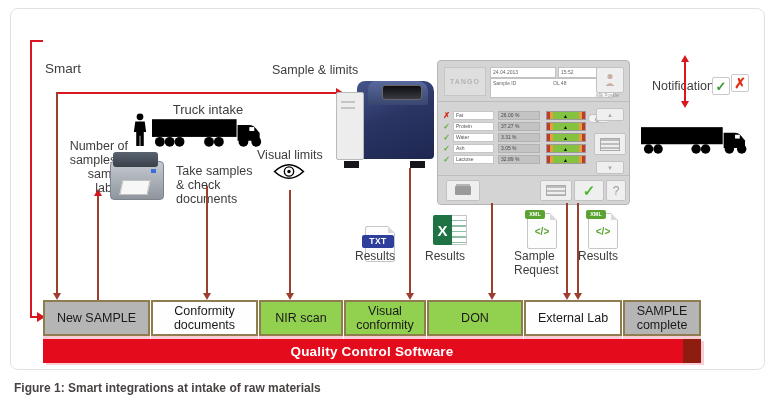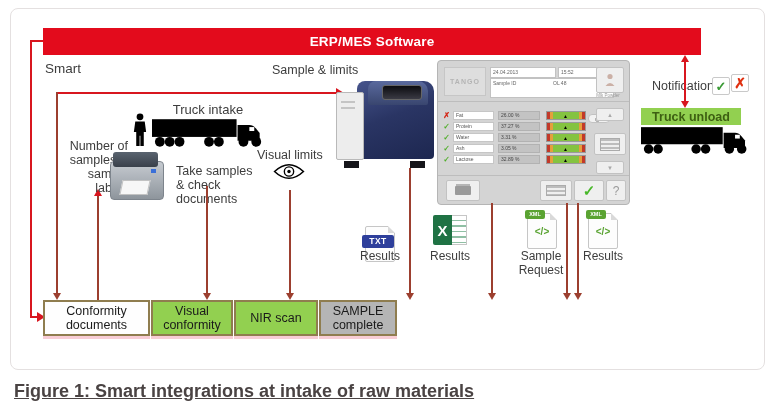--- a/index.html
+++ b/index.html
@@ -35,21 +35,21 @@
   .step{box-sizing:border-box;height:36px;border:2px solid #8f7d4f;margin-right:1px;
         display:flex;align-items:center;justify-content:center;text-align:center;
         font-size:12.5px;line-height:14px;color:#1a1a1a;white-space:pre-line;
         box-shadow:0 3px 0 #f8cdd6;}
   .step:last-child{margin-right:0;}
   .step[data-status="neutral"]{background:#b5b5b5;}
   .step[data-status="manual"]{background:#fefefe;}
   .step[data-status="automated"]{background:#92d050;}
 
   
-  #caption{left:14px;top:381px;font-size:18px;font-weight:600;color:#4a4343;text-decoration:underline;}
+  #caption{left:14px;top:381px;font-size:12px;font-weight:600;color:#4a4343;}
 
   
   .truck svg{display:block;}
 
   
   .notif-box{width:16px;height:16px;background:#fff;border:1px solid #c9c9c9;border-radius:2px;
              display:flex;align-items:center;justify-content:center;font-weight:bold;}
   #notif-ok{color:#3a9a35;font-size:13px;}
   #notif-x{color:#e03010;font-size:14px;}
 
@@ -100,21 +100,21 @@
   .srow .vl{position:absolute;left:56px;top:0;width:42px;height:9px;background:#c3c3c3;border:1px solid #b2b2b2;
           box-sizing:border-box;font-size:5px;line-height:7px;color:#454545;padding-left:2px;}
   .srow .gg{position:absolute;left:104px;top:0;width:40px;height:9px;border:1px solid #9a9a9a;box-sizing:border-box;
           background:linear-gradient(90deg,#c2392a 0,#c2392a 3px,#e59f3c 3px,#e59f3c 6px,#84c340 6px,#84c340 32px,#e59f3c 32px,#e59f3c 35px,#c2392a 35px,#c2392a 38px);}
   .srow .gg::after{content:"▲";position:absolute;left:16px;top:1px;font-size:5px;color:#000;}
   #sc-search{position:absolute;left:150px;top:53px;width:20px;height:7px;background:#f2f2f2;border:1px solid #c2c2c2;border-radius:4px;}
   #sc-search::after{content:"";position:absolute;left:6px;top:1.5px;width:3px;height:3px;border:1px solid #9a9a9a;border-radius:50%;}
   .kb-grid{width:18px;height:11px;background:repeating-linear-gradient(180deg,#bdbdbd 0 2px,#efefef 2px 4px);border:1px solid #ababab;}
 
   
-  .doc-label{font-size:12px;line-height:13.5px;color:#3d3d3d;text-align:center;}
+  .doc-label{font-size:12px;line-height:13.5px;color:#3d3d3d;}
   .filedoc{position:relative;width:28px;height:34px;background:#fdfdfd;border:1px solid #c6c6c6;border-radius:2px;}
   .filedoc .fold{position:absolute;right:-1px;top:-1px;width:0;height:0;
         border-left:7px solid #d9d9d9;border-top:7px solid #fff;}
   .txt-banner{position:absolute;left:-4px;top:8px;width:32px;height:13px;background:#2e3f9b;border-radius:2px;
         color:#fff;font-size:8.5px;font-weight:bold;text-align:center;line-height:13px;letter-spacing:.5px;}
   .xml-banner{position:absolute;left:-3px;top:-4px;width:20px;height:9px;background:#5aa332;border-radius:2px;
         color:#fff;font-size:5.5px;font-weight:bold;text-align:center;line-height:9px;}
   .xml-sym{position:absolute;left:0;top:12px;width:100%;text-align:center;color:#5aa332;font-weight:bold;font-size:10px;}
   .xls-icon{display:flex;width:34px;height:30px;}
   .xls-left{width:19px;background:#1f7244;color:#fff;font-weight:bold;font-size:15px;
@@ -122,23 +122,20 @@
   .xls-right{flex:1;background:#fff;border:1px solid #c6c6c6;border-left:none;
         background-image:repeating-linear-gradient(180deg,transparent 0 4px,#8fbfa4 4px 5.5px);}
 </style>
 </head>
 <body>
 
 <div id="canvas">
 
   <div id="frame" class="abs"></div>
 
-  <div id="erp-bar" class="abs redbar">
-    <span>ERP/MES Software</span>
-  </div>
 
   <div class="abs redline" style="left:30px;top:40px;width:13px;height:2px;"></div>
   <div class="abs redline" style="left:30px;top:40px;width:2px;height:278px;"></div>
   <div class="abs redline" style="left:30px;top:316px;width:8px;height:2px;"></div>
   <div class="abs arr arr-right-red" style="left:37px;top:312px;"></div>
 
   <div class="abs note" style="left:45px;top:62px;font-size:13.5px;">Smart</div>
   <div class="abs note" style="left:272px;top:63px;">Sample &amp; limits</div>
 
   <div class="abs redline" style="left:57px;top:92px;width:281px;height:2px;"></div>
@@ -285,23 +282,20 @@
   <div class="abs line" style="left:577px;top:203px;width:2px;height:93px;"></div>
   <div class="abs arr arr-down" style="left:573.5px;top:293px;"></div>
 
   <div class="abs note" style="left:652px;top:79px;">Notification</div>
   <div class="abs notif-box" style="left:712px;top:77px;" id="notif-ok">✓</div>
   <div class="abs notif-box" style="left:731px;top:74px;" id="notif-x">✗</div>
   <div class="abs redline" style="left:684px;top:59px;width:2px;height:44px;"></div>
   <div class="abs arr arr-up-red" style="left:680.5px;top:55px;"></div>
   <div class="abs arr arr-down-red" style="left:680.5px;top:101px;"></div>
 
-  <div id="truck-unload-box" class="abs">
-    <span>Truck unload</span>
-  </div>
   <div class="abs truck" style="left:641px;top:124px;">
     <svg width="114" height="31" viewBox="0 0 120 32">
       <rect x="0" y="3" width="86" height="18" fill="#000"></rect>
       <path d="M87 9 h12 c2.5 0 4.5 1 6.5 3.2 l4 4.8 v8 h-22.5 z" fill="#000"></path>
       <rect x="99" y="11" width="5" height="4" fill="#fff"></rect>
       <circle cx="8" cy="26" r="5" fill="#000"></circle>
         <circle cx="18" cy="26" r="5" fill="#000"></circle>
       <circle cx="58" cy="26" r="5" fill="#000"></circle>
         <circle cx="68" cy="26" r="5" fill="#000"></circle>
       <circle cx="93" cy="26" r="5" fill="#000"></circle>
@@ -338,25 +332,31 @@
   <div class="abs" style="left:588px;top:213px;">
     <div class="filedoc">
         <div class="fold"></div>
       <div class="xml-banner">XML</div>
       <div class="xml-sym">&lt;/&gt;</div>
     </div>
   </div>
   <div class="abs doc-label" style="left:578px;top:250px;width:50px;">Results</div>
 
   <div id="steps-row" class="abs">
+    <div class="step" style="width:107px;" data-status="neutral">New SAMPLE</div>
     <div class="step" style="width:107px;" data-status="manual">Conformity
 documents</div>
+    <div class="step" style="width:84px;" data-status="automated">NIR scan</div>
     <div class="step" style="width:82px;" data-status="automated">Visual
 conformity</div>
-    <div class="step" style="width:84px;" data-status="automated">NIR scan</div>
+    <div class="step" style="width:96px;" data-status="automated">DON</div>
+    <div class="step" style="width:98px;" data-status="manual">External Lab</div>
     <div class="step" style="width:78px;" data-status="neutral">SAMPLE
 complete</div>
   </div>
 
+  <div id="qc-bar" class="abs redbar">
+    <span>Quality Control Software</span>
+  </div>
 
   <div id="caption" class="abs">Figure 1: Smart integrations at intake of raw materials</div>
 
 </div>
 
 </body></html>

